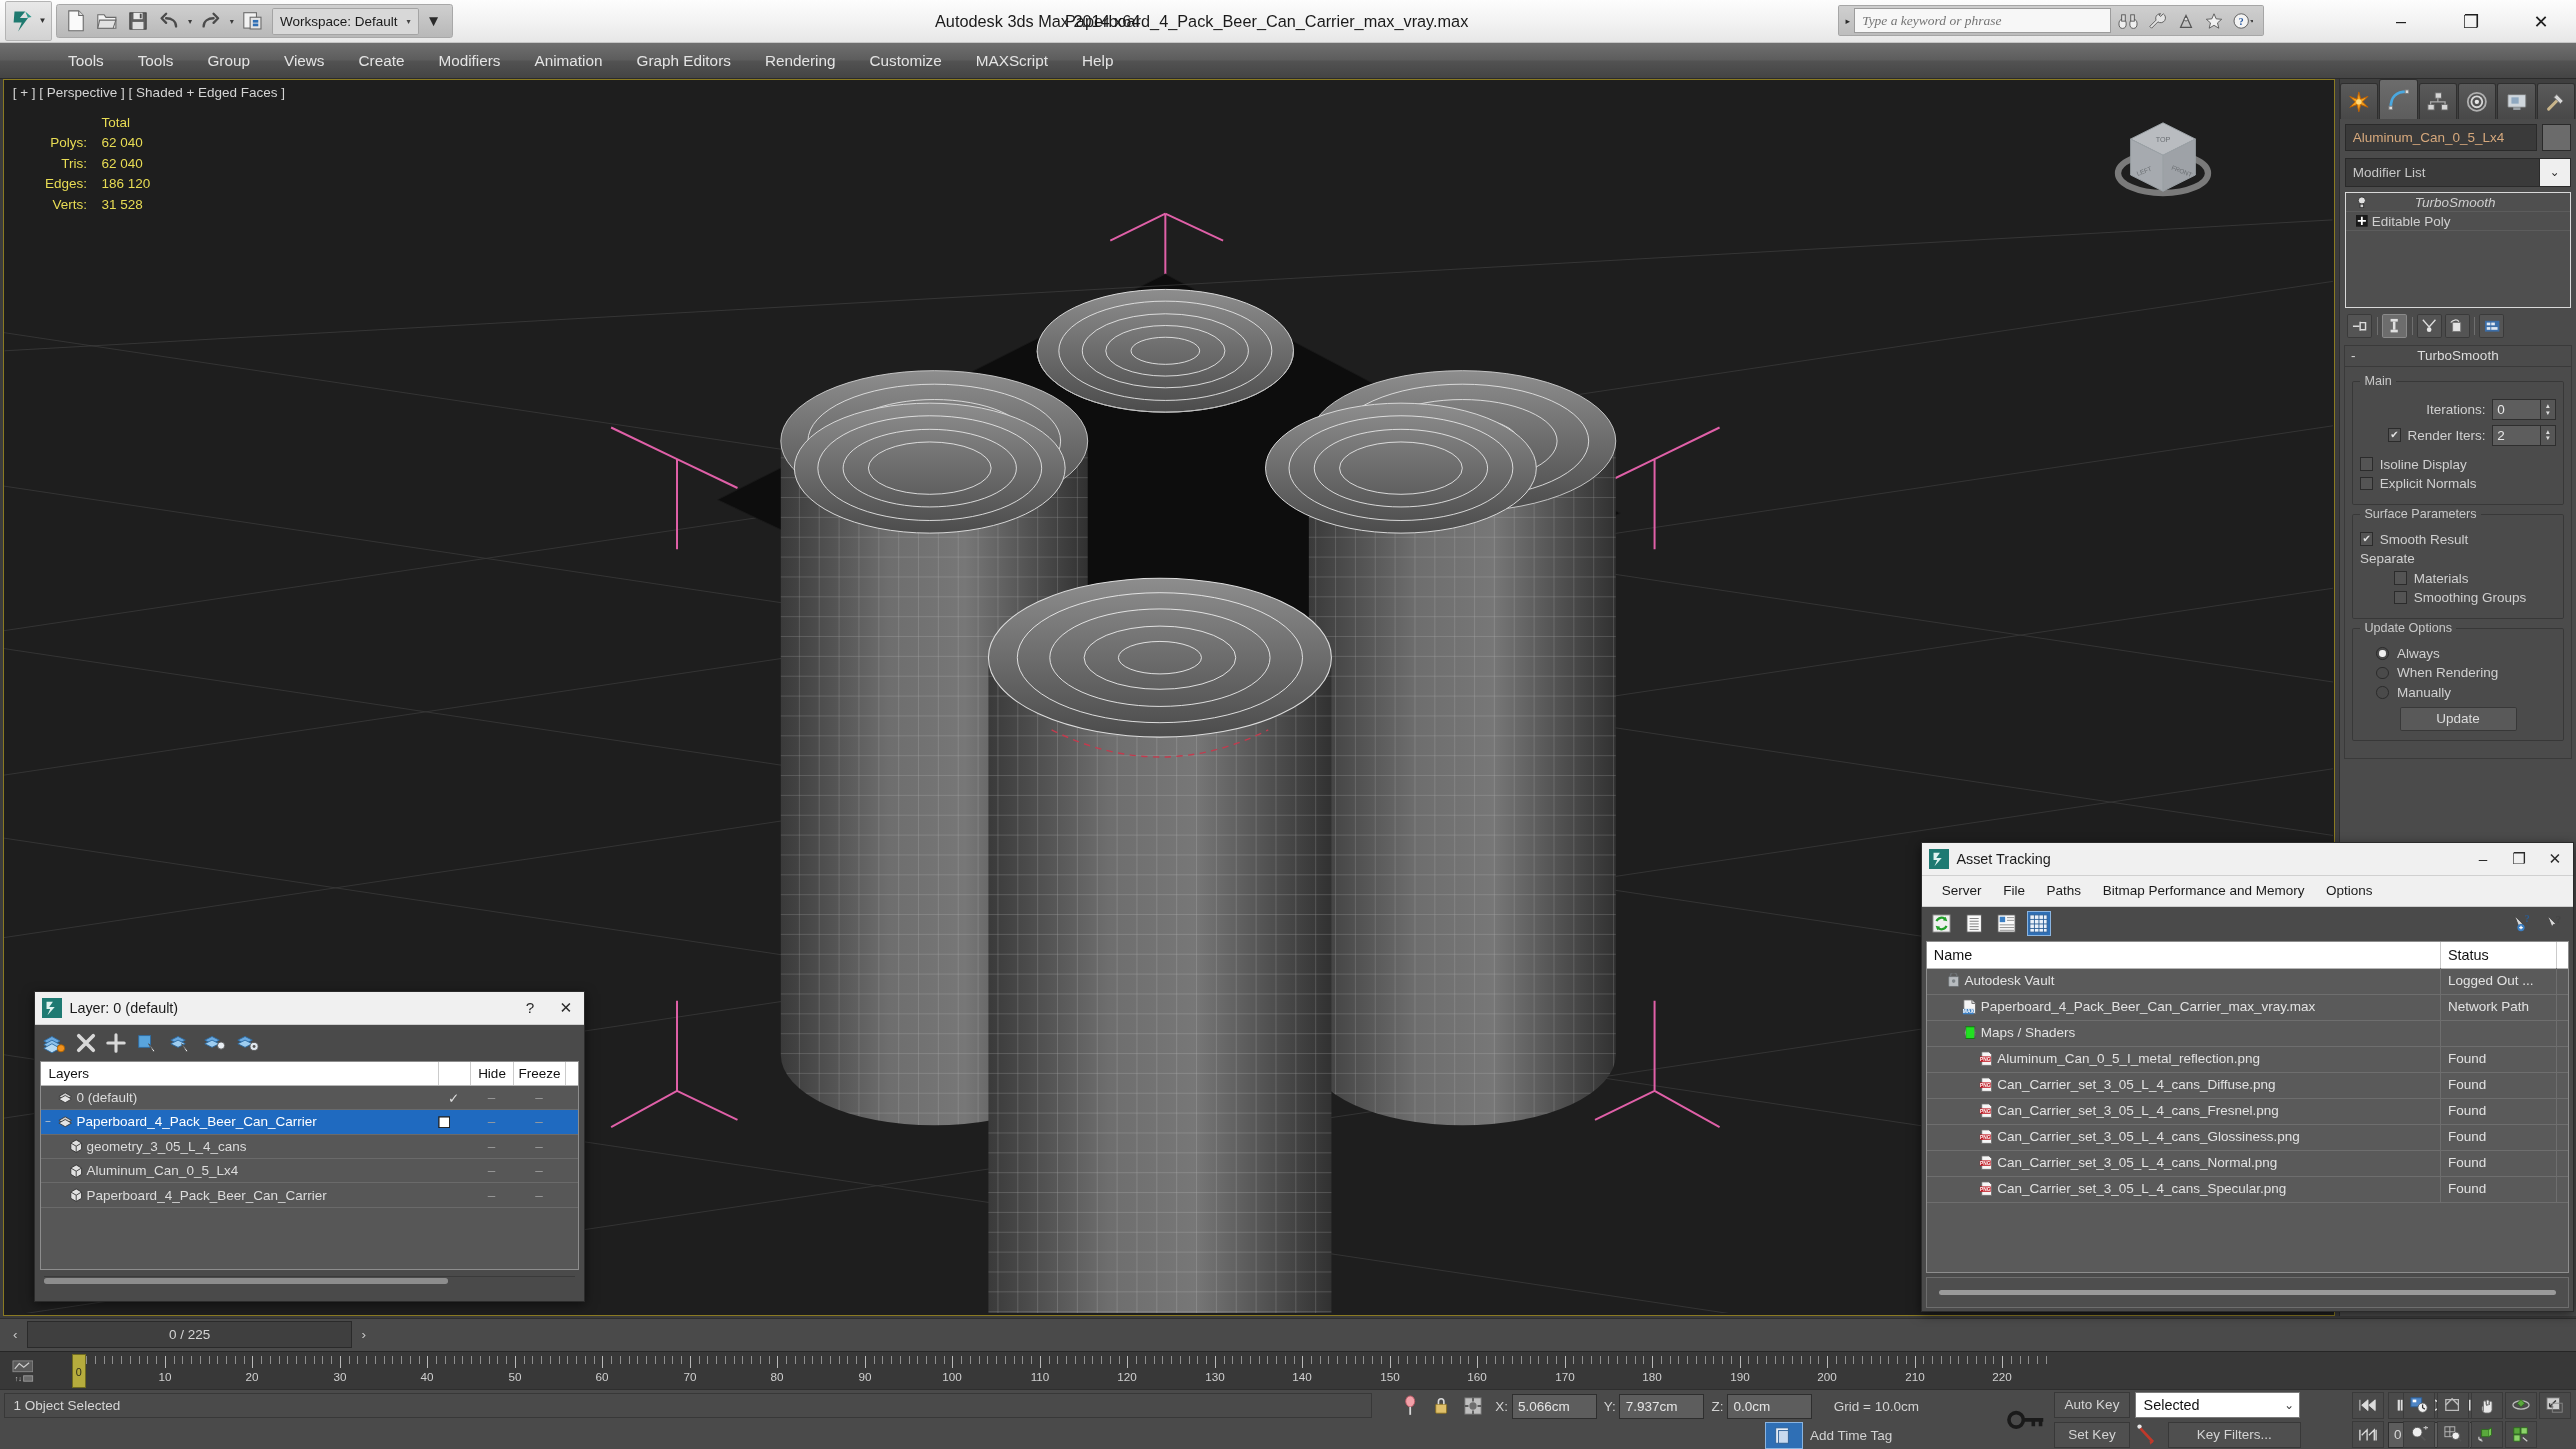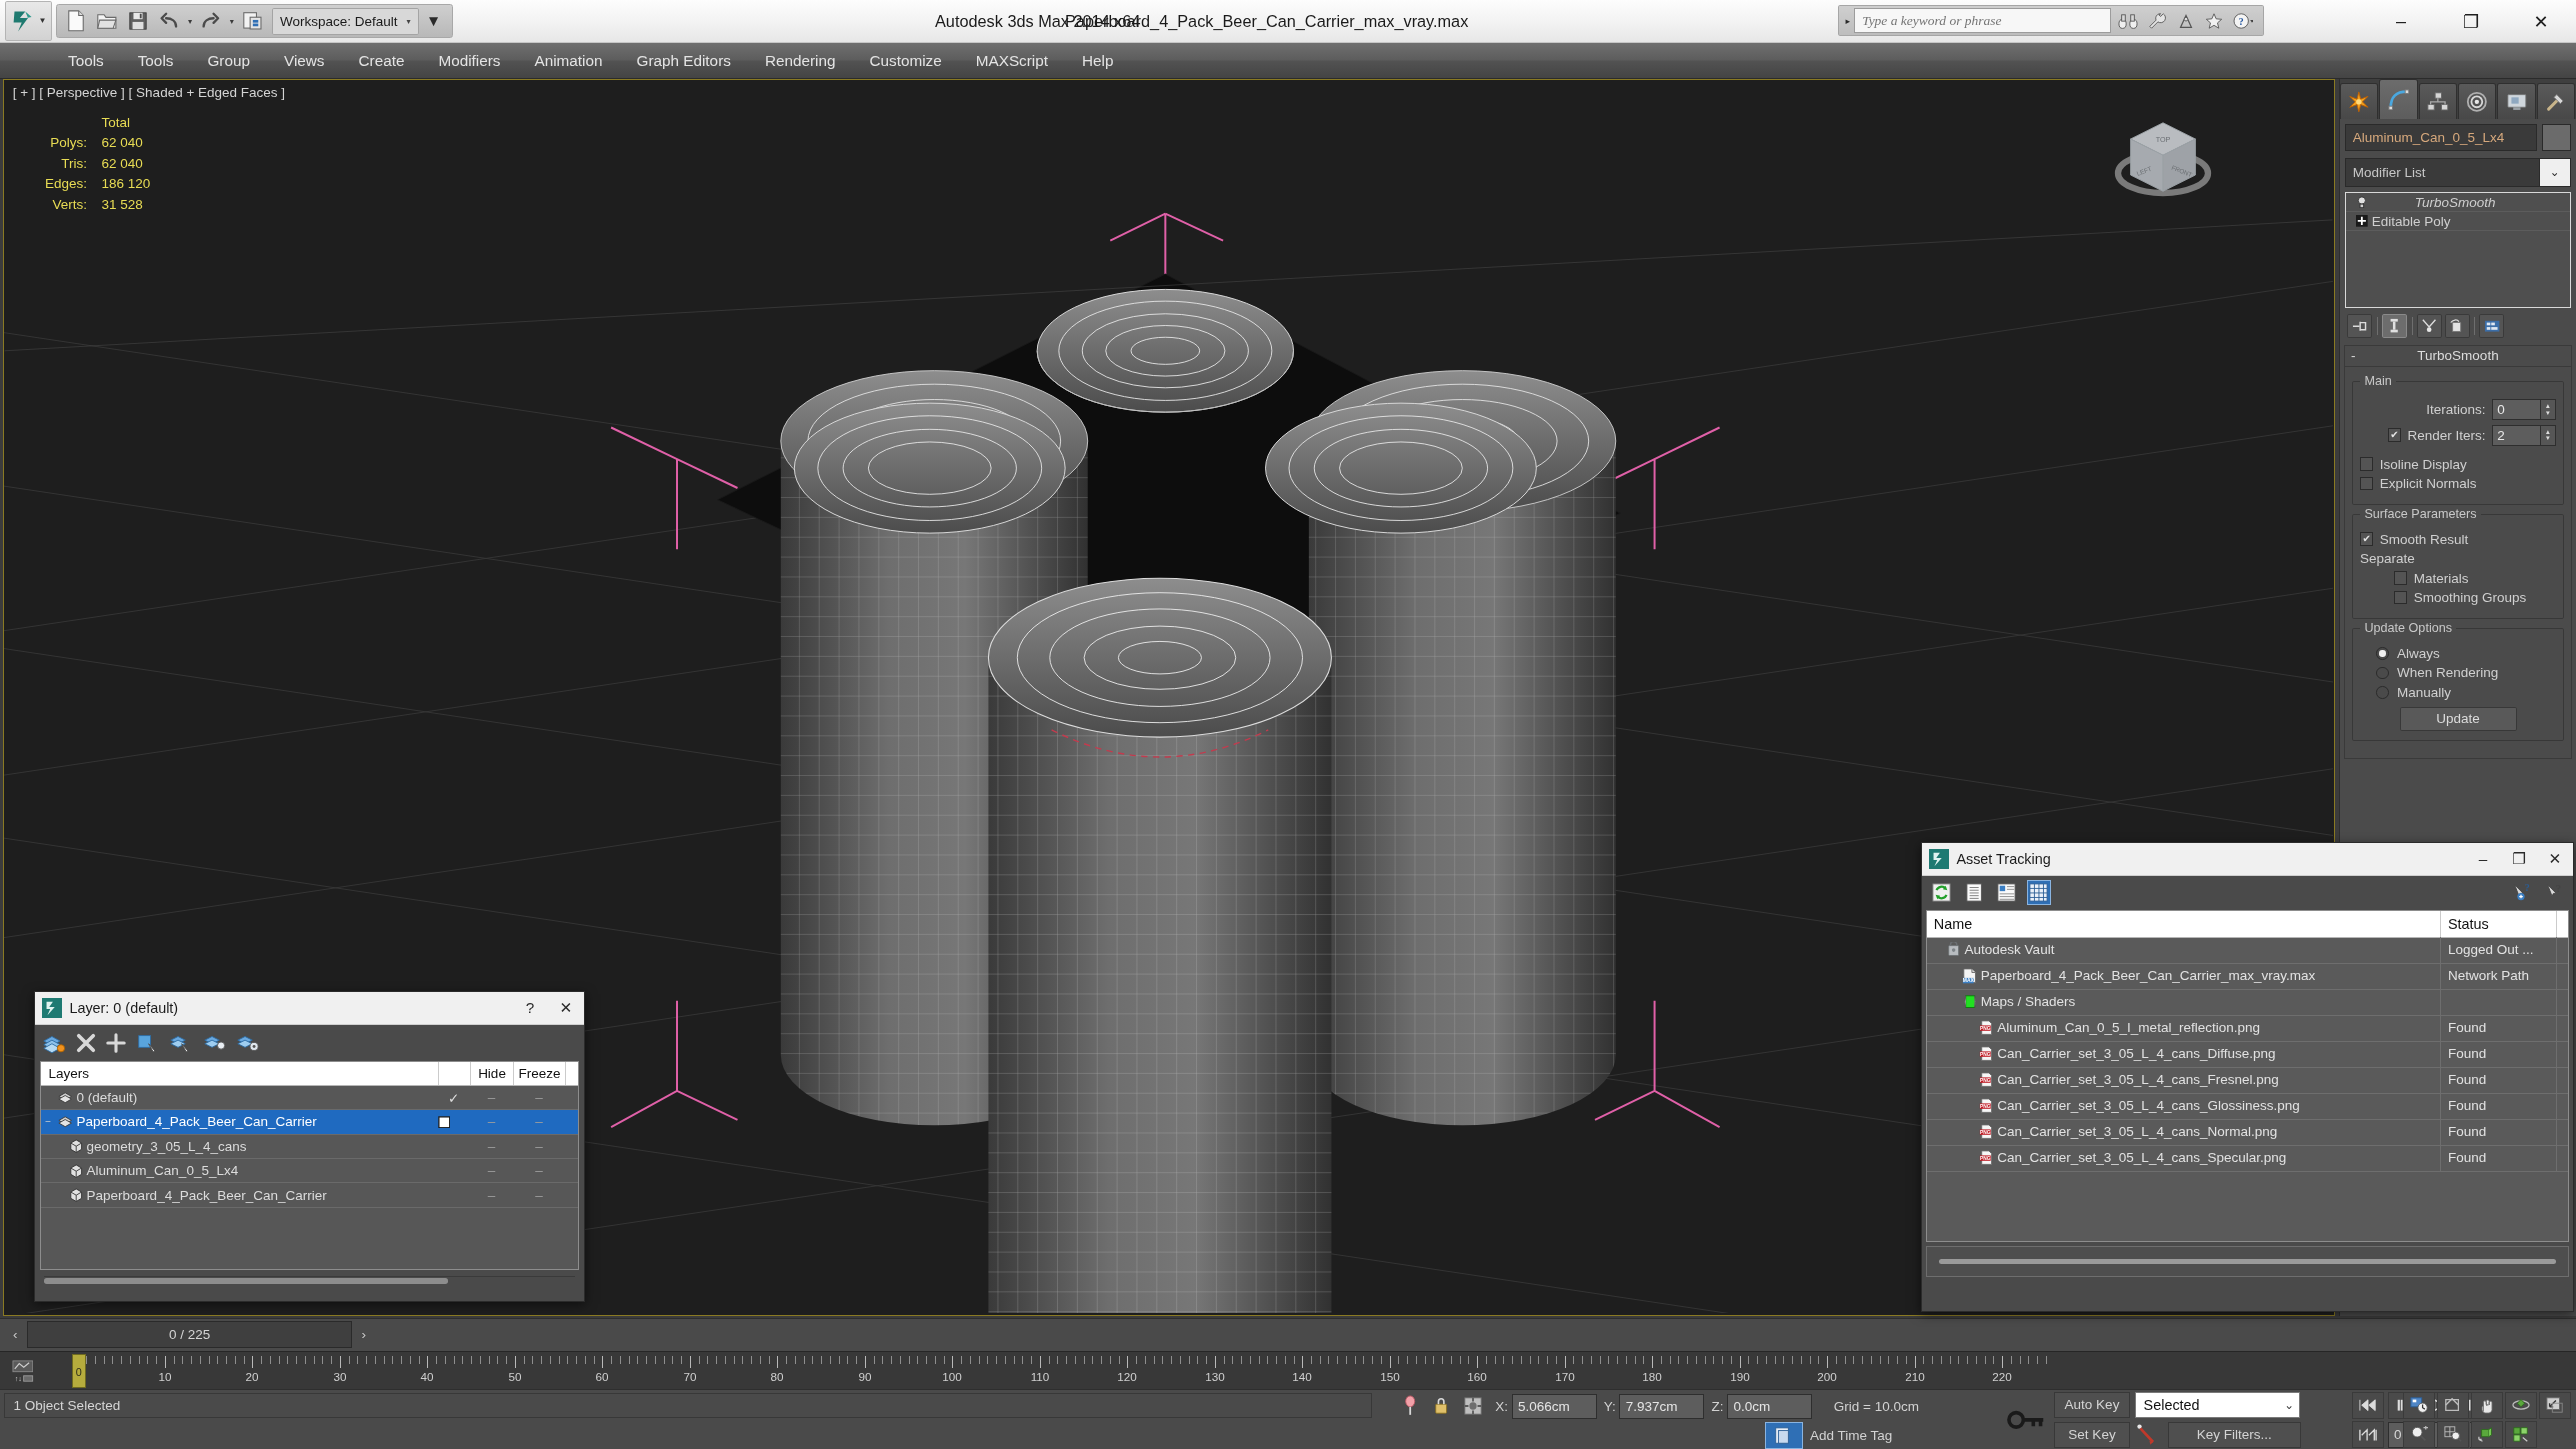--- a/index.html
+++ b/index.html
@@ -943,20 +943,27 @@
             <rect width="22" height="22" fill="#1e7a72"></rect>
             <path d="M5 4h7l-4 6h6l-8 9 3-7H5z" fill="#dff3f0"></path>
           </svg>
       </span>
       <span class="t">Asset Tracking</span>
       <span class="b">–</span>
       <span class="b">❐</span>
       <span class="b close">✕</span>
     </div>
 
+    <div class="at-menu">
+      <span class="m">Server</span>
+      <span class="m">File</span>
+      <span class="m">Paths</span>
+      <span class="m">Bitmap Performance and Memory</span>
+      <span class="m">Options</span>
+    </div>
 
     <div class="at-toolbar">
       <span class="at-tb-btn">
         <svg width="19" height="19" viewBox="0 0 21 21">
             <rect x="1" y="1" width="19" height="19" fill="#f0f0f0" stroke="#777"></rect>
             <path d="M5 8a6 6 0 0110-2M16 13a6 6 0 01-10 2" stroke="#22a02a" stroke-width="2.4" fill="none"></path>
             <polygon points="15,3 17,8 12,7" fill="#22a02a"></polygon>
             <polygon points="6,18 4,13 9,14" fill="#22a02a"></polygon>
           </svg>
       </span>

